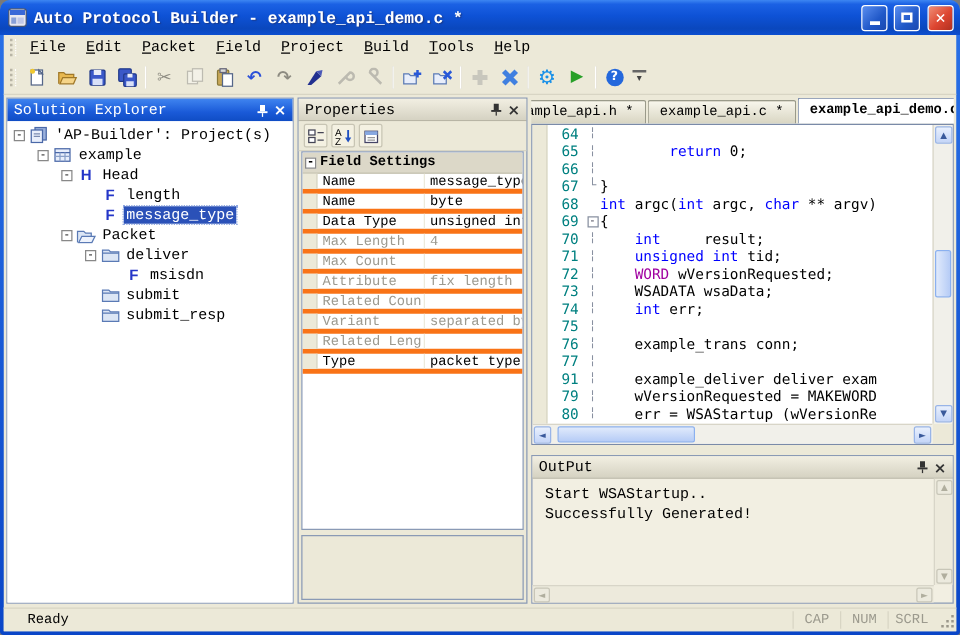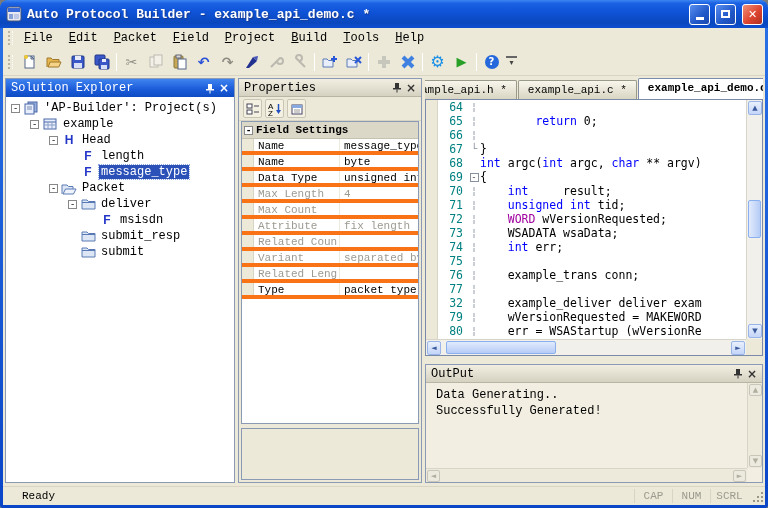--- a/index.html
+++ b/index.html
@@ -395,31 +395,31 @@
             <span class="tlabel">msisdn</span>
           </div>
           <div class="tree-row" style="padding-left:62px">
             <span class="exp-empty"></span>
             <span class="ticon">
                 <svg width="15" height="12">
                   <path d="M1 11V2h5l1.5 1.5H14V11z" fill="#dce6f5" stroke="#5a7ab5"></path>
                   <path d="M1 4.5h13" stroke="#5a7ab5"></path>
                 </svg>
               </span>
-            <span class="tlabel">submit_resp</span>
+            <span class="tlabel">submit</span>
           </div>
           <div class="tree-row" style="padding-left:62px">
             <span class="exp-empty"></span>
             <span class="ticon">
                 <svg width="15" height="12">
                   <path d="M1 11V2h5l1.5 1.5H14V11z" fill="#dce6f5" stroke="#5a7ab5"></path>
                   <path d="M1 4.5h13" stroke="#5a7ab5"></path>
                 </svg>
               </span>
-            <span class="tlabel">submit</span>
+            <span class="tlabel">submit_resp</span>
           </div>
         </div>
       </div>
 
       <div class="panel props">
         <div class="panel-hd hd-gray">
           <span class="hd-title">Properties</span>
           <span class="hd-btn">
               <svg width="10" height="11">
                 <rect x="3" y="1" width="4" height="5" fill="#333"></rect>
@@ -531,21 +531,21 @@
               <div class="code-line"><span class="lnum">68</span><span class="fold"></span><span class="code-text"><span class="c-k">int</span><span class="c-p"> argc(</span><span class="c-k">int</span><span class="c-p"> argc, </span><span class="c-k">char</span><span class="c-p"> ** argv)</span></span></div>
               <div class="code-line"><span class="lnum">69</span><span class="fold"><span class="fold-box">-</span></span><span class="code-text"><span class="c-p">{</span></span></div>
               <div class="code-line"><span class="lnum">70</span><span class="fold">¦</span><span class="code-text"><span class="c-p">    </span><span class="c-k">int</span><span class="c-p">     result;</span></span></div>
               <div class="code-line"><span class="lnum">71</span><span class="fold">¦</span><span class="code-text"><span class="c-p">    </span><span class="c-k">unsigned int</span><span class="c-p"> tid;</span></span></div>
               <div class="code-line"><span class="lnum">72</span><span class="fold">¦</span><span class="code-text"><span class="c-p">    </span><span class="c-t">WORD</span><span class="c-p"> wVersionRequested;</span></span></div>
               <div class="code-line"><span class="lnum">73</span><span class="fold">¦</span><span class="code-text"><span class="c-p">    WSADATA wsaData;</span></span></div>
               <div class="code-line"><span class="lnum">74</span><span class="fold">¦</span><span class="code-text"><span class="c-p">    </span><span class="c-k">int</span><span class="c-p"> err;</span></span></div>
               <div class="code-line"><span class="lnum">75</span><span class="fold">¦</span><span class="code-text"></span></div>
               <div class="code-line"><span class="lnum">76</span><span class="fold">¦</span><span class="code-text"><span class="c-p">    example_trans conn;</span></span></div>
               <div class="code-line"><span class="lnum">77</span><span class="fold">¦</span><span class="code-text"></span></div>
-              <div class="code-line"><span class="lnum">32</span><span class="fold">¦</span><span class="code-text"><span class="c-p">    example_deliver deliver exam</span></span></div>
+              <div class="code-line"><span class="lnum">91</span><span class="fold">¦</span><span class="code-text"><span class="c-p">    example_deliver deliver exam</span></span></div>
               <div class="code-line"><span class="lnum">79</span><span class="fold">¦</span><span class="code-text"><span class="c-p">    wVersionRequested = MAKEWORD</span></span></div>
               <div class="code-line"><span class="lnum">80</span><span class="fold">¦</span><span class="code-text"><span class="c-p">    err = WSAStartup (wVersionRe</span></span></div>
             </div>
           <div class="vscroll">
             <div class="sb-btn v-up">▲</div>
             <div class="sb-thumb-v" style="top:100px;height:38px;"></div>
             <div class="sb-btn v-dn">▼</div>
           </div>
           <div class="hscroll">
             <div class="sb-btn h-lf">◄</div>
@@ -562,21 +562,21 @@
                 <svg width="10" height="11">
                   <rect x="3" y="1" width="4" height="5" fill="#333"></rect>
                   <rect x="1" y="6" width="8" height="1.5" fill="#333"></rect>
                   <rect x="4.5" y="7.5" width="1" height="3" fill="#333"></rect>
                 </svg>
               </span>
             <span class="hd-btn">×</span>
           </div>
           <div class="out-body">
             <div class="out-text">
-              <div>Data Generating..</div>
+              <div>Start WSAStartup..</div>
               <div>Successfully Generated!</div>
             </div>
             <div class="out-vscroll">
               <div class="sb-btn gray v-up">▲</div>
               <div class="sb-btn gray v-dn">▼</div>
             </div>
             <div class="out-hscroll">
               <div class="sb-btn gray h-lf">◄</div>
               <div class="sb-btn gray h-rt">►</div>
             </div>

